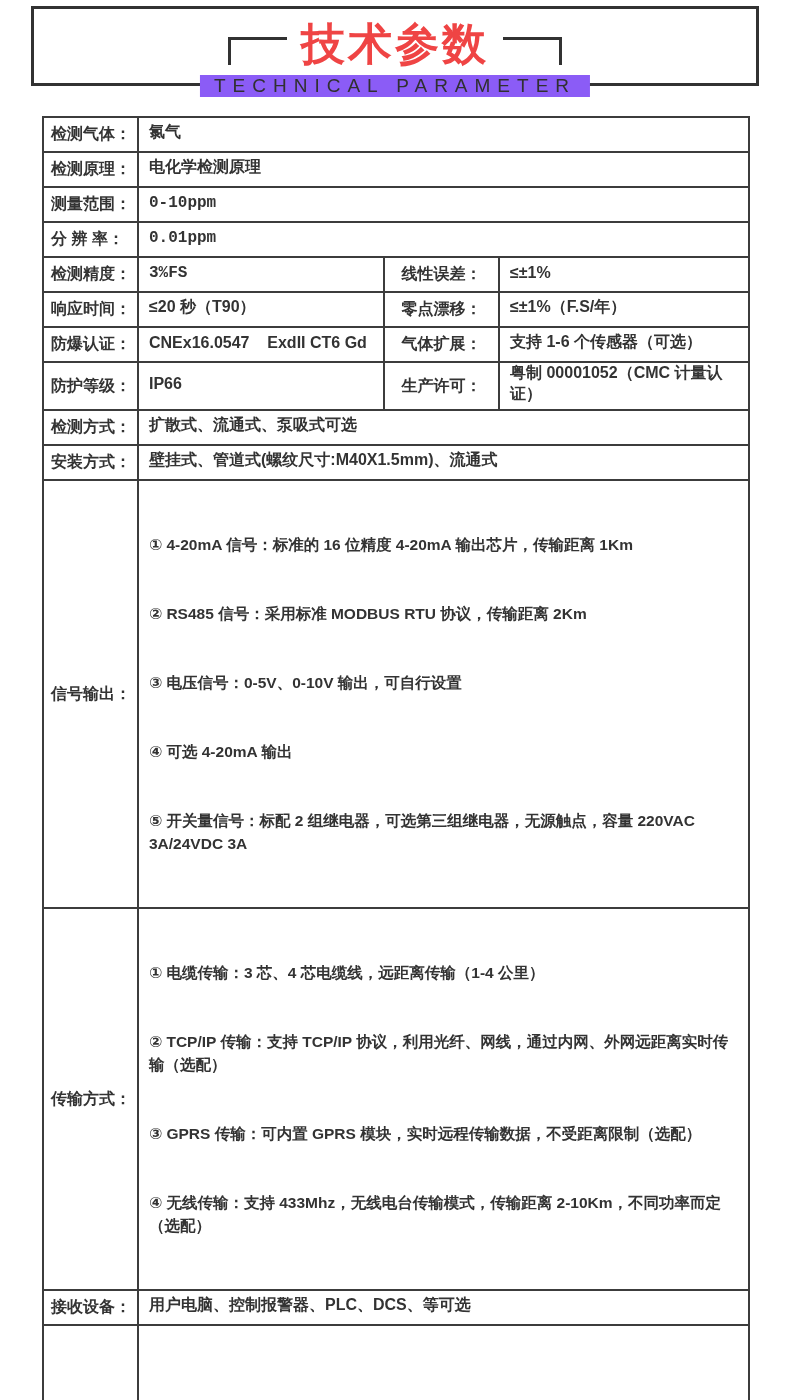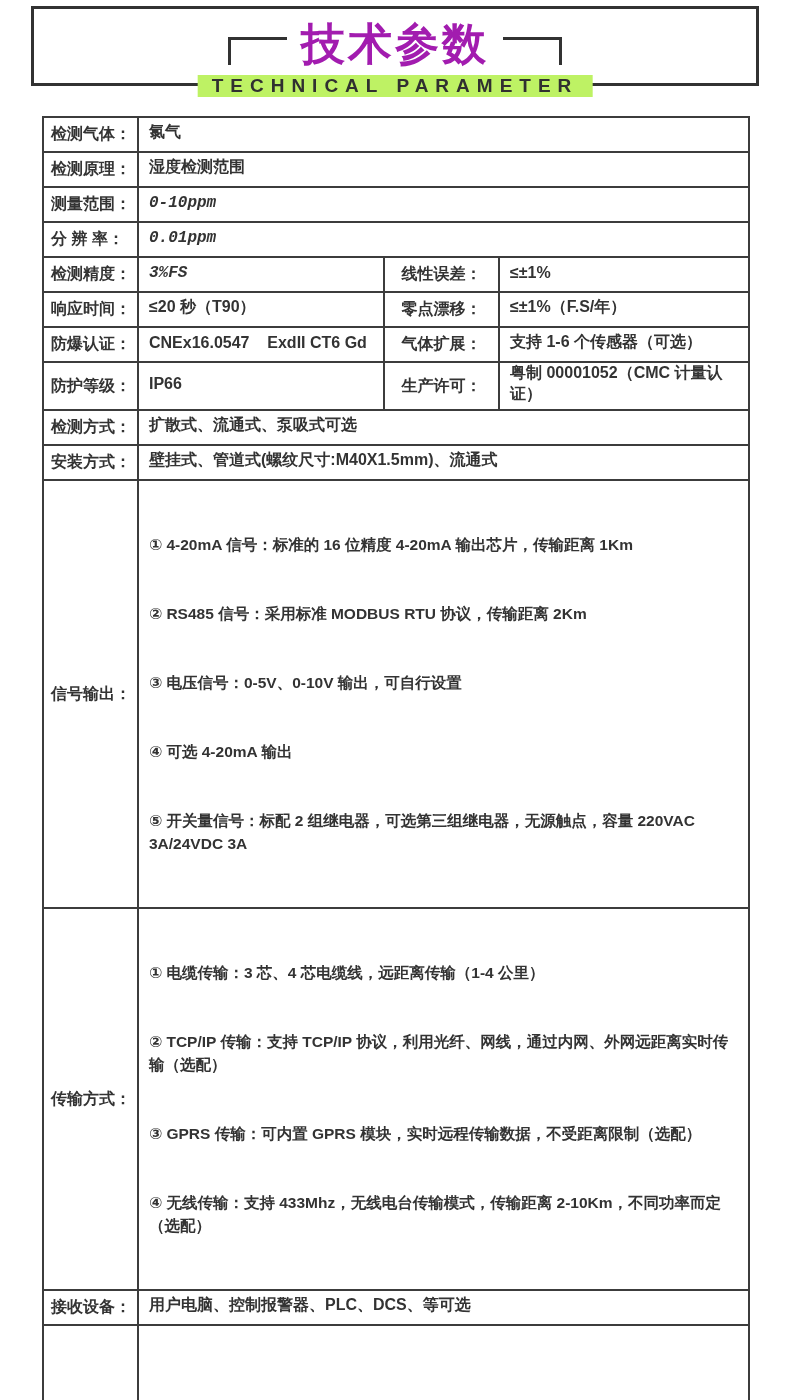--- a/index.html
+++ b/index.html
@@ -4,38 +4,38 @@
 <style>
   html,body { margin:0; padding:0; }
   body {
     width:790px; height:1400px; background:#ffffff; color:#333;
     font-family:"Liberation Sans","DejaVu Sans",sans-serif;
     -webkit-font-smoothing:antialiased;
   }
   
   .hdr { position:relative; margin:6px auto 0; width:722px; height:74px; border:3px solid #323232; }
   .hdr-row { display:flex; justify-content:center; align-items:flex-start; gap:14px; padding-top:13px; }
-  .title { font-size:44px; font-weight:bold; letter-spacing:3px; line-height:1; color:#a21caf; white-space:nowrap; }
+  .title { font-size:44px; font-weight:bold; letter-spacing:3px; line-height:1; color:#ef4444; white-space:nowrap; }
   .deco { width:56px; height:25px; margin-top:15px; }
   .deco-l { border-top:3px solid #323232; border-left:3px solid #323232; }
   .deco-r { border-top:3px solid #323232; border-right:3px solid #323232; }
   .subtitle {
     position:absolute; left:50%; bottom:-3px; transform:translate(-50%,50%);
-    background:#bef264; padding:0 14px; font-size:19px; letter-spacing:7px;
-    white-space:nowrap; color:#303030; font-weight:700;
+    background:#8b5cf6; padding:0 14px; font-size:19px; letter-spacing:7px;
+    white-space:nowrap; color:#303030; font-weight:400;
   }
   
   table.spec { border-collapse:collapse; table-layout:fixed; width:706px; margin:30px 0 0 42px; }
   table.spec td { border:2px solid #3c3c3c; vertical-align:middle; font-weight:bold; overflow:hidden; }
   table.spec tr { height:35px; }
   td.lbl  { padding:4px 2px 4px 7px; font-size:16px; white-space:nowrap; }
   td.lbl2 { padding:4px 2px; text-align:center; white-space:nowrap; font-size:16px; }
   td.val  { padding:0 8px 4px 10px; font-size:16px; white-space:pre-wrap; word-break:break-word; }
   td.val.multi { font-size:15.5px; line-height:23px; padding:6px 5px 6px 10px;margin-top:20px; }
-  .mono { font-family:"Liberation Mono","DejaVu Sans Mono",monospace; font-size:15px;font-style:italic; }
+  .mono { font-family:"Liberation Mono","DejaVu Sans Mono",monospace; font-size:15px; }
   .line {}
 </style>
 </head>
 <body>
 
 <div class="hdr">
   <div class="hdr-row">
     <span class="deco deco-l"></span>
     <span class="title">技术参数</span>
     <span class="deco deco-r"></span>
@@ -51,21 +51,21 @@
       <col style="width:250px">
     </colgroup>
 
   <tbody>
       <tr>
     <td class="lbl">检测气体：</td>
     <td class="val" colspan="3">氯气</td>
   </tr>
   <tr>
     <td class="lbl">检测原理：</td>
-    <td class="val" colspan="3">湿度检测范围</td>
+    <td class="val" colspan="3">电化学检测原理</td>
   </tr>
   <tr>
     <td class="lbl">测量范围：</td>
     <td class="val mono" colspan="3">0-10ppm</td>
   </tr>
   <tr>
     <td class="lbl">分 辨 率：</td>
     <td class="val mono" colspan="3">0.01ppm</td>
   </tr>
 

